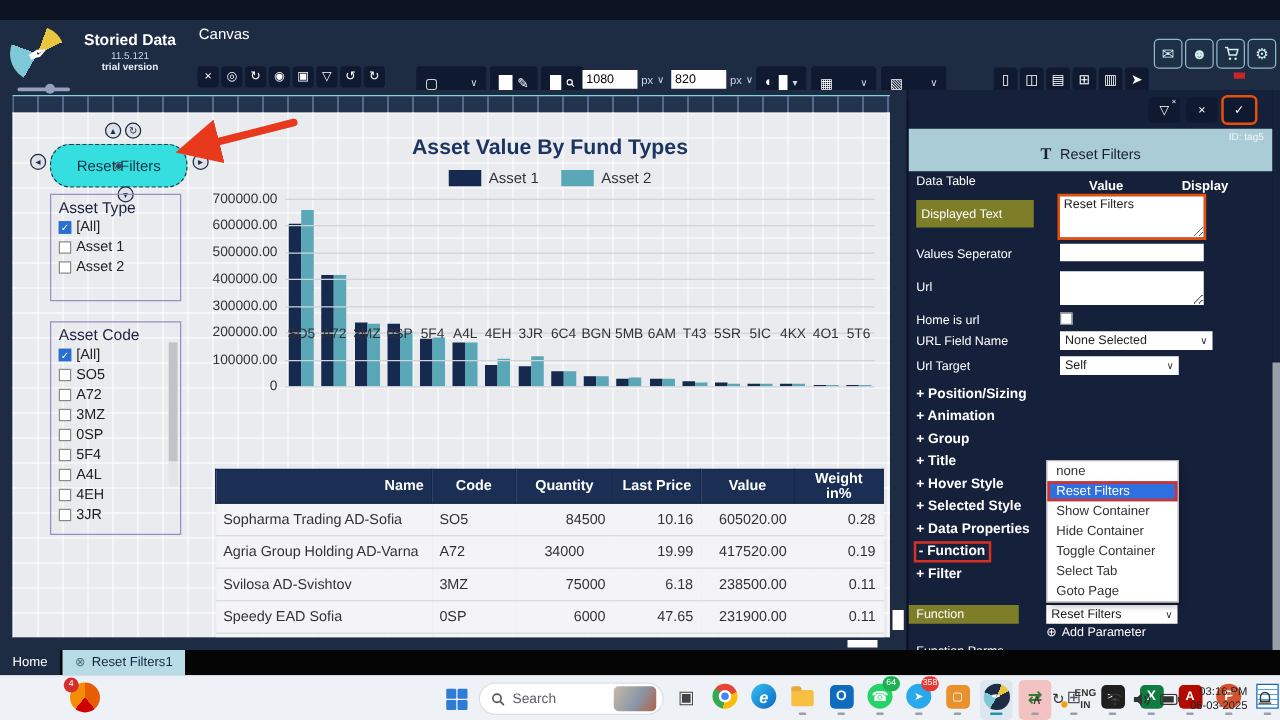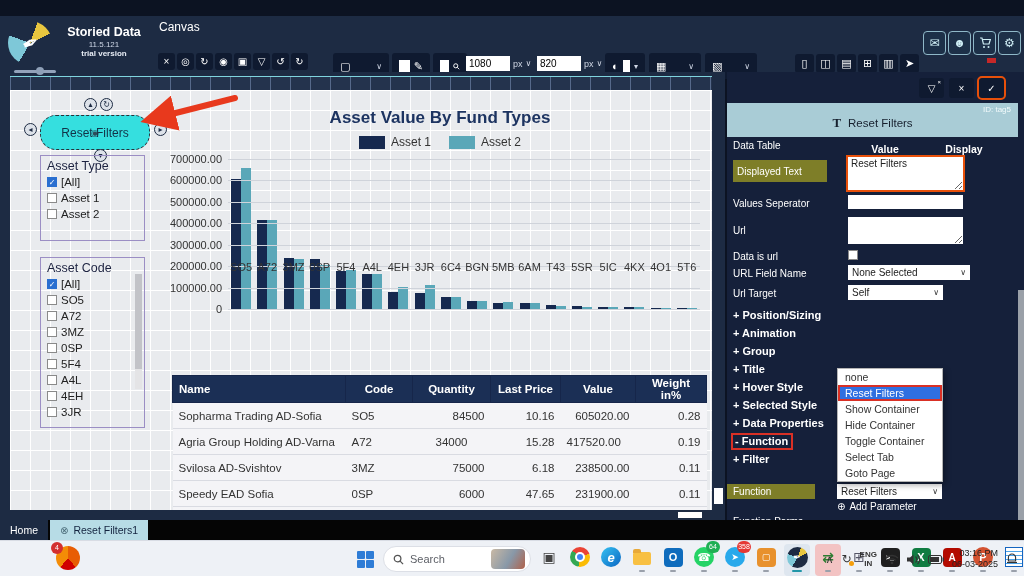--- a/index.html
+++ b/index.html
@@ -450,43 +450,43 @@
         <colgroup id="dt-cols">
             <col style="width: 173px;">
             <col style="width: 67px;">
             <col style="width: 78px;">
             <col style="width: 70px;">
             <col style="width: 75px;">
             <col style="width: 71px;">
           </colgroup>
         <thead>
             <tr id="dt-head">
-              <th style="text-align: left;">Name</th>
+              <th style="text-align: right;">Name</th>
               <th style="text-align: center;">Code</th>
               <th style="text-align: center;">Quantity</th>
               <th style="text-align: center;">Last Price</th>
               <th style="text-align: center;">Value</th>
               <th style="text-align: center;">Weight in%</th>
             </tr>
           </thead>
         <tbody id="dt-body">
             <tr>
               <td style="text-align: left;">Sopharma Trading AD-Sofia</td>
               <td style="text-align: left;">SO5</td>
               <td style="text-align: right;">84500</td>
               <td style="text-align: right;">10.16</td>
               <td style="text-align: right;">605020.00</td>
               <td style="text-align: right;">0.28</td>
             </tr>
             <tr>
               <td style="text-align: left;">Agria Group Holding AD-Varna</td>
               <td style="text-align: left;">A72</td>
               <td style="text-align: center;">34000</td>
-              <td style="text-align: right;">15.28</td>
-              <td style="">417520.00</td>
+              <td style="text-align: right;">19.99</td>
+              <td style="text-align: right;">417520.00</td>
               <td style="text-align: right;">0.19</td>
             </tr>
             <tr>
               <td style="text-align: left;">Svilosa AD-Svishtov</td>
               <td style="text-align: left;">3MZ</td>
               <td style="text-align: right;">75000</td>
               <td style="text-align: right;">6.18</td>
               <td style="text-align: right;">238500.00</td>
               <td style="text-align: right;">0.11</td>
             </tr>
@@ -534,21 +534,21 @@
 
     <span class="rchip" style="left:6px;top:88px;width:94px;height:22px;">Displayed Text</span>
     <textarea class="rinput annot-box" style="left: 121px; top: 85px; width: 115px; height: 33px;">Reset Filters</textarea>
 
     <span class="rlabel" style="top:126px;">Values Seperator</span>
     <input class="rinput" style="left: 121px; top: 123px; width: 115px; height: 14px;" value="">
 
     <span class="rlabel" style="top:153px;">Url</span>
     <textarea class="rinput" style="left: 121px; top: 145px; width: 115px; height: 27px;"></textarea>
 
-    <span class="rlabel" style="top:179px;">Data is url</span>
+    <span class="rlabel" style="top:179px;">Home is url</span>
     <span class="cb" style="position:absolute;left:121px;top:178px;"></span>
 
     <span class="rlabel" style="top:196px;">URL Field Name</span>
     <div class="fselect" style="left:121px;top:193px;width:122px;">
         <span>None Selected</span>
         <span class="ar">∨</span>
       </div>
 
     <span class="rlabel" style="top:216px;">Url Target</span>
     <div class="fselect" style="left:121px;top:213px;width:95px;">

